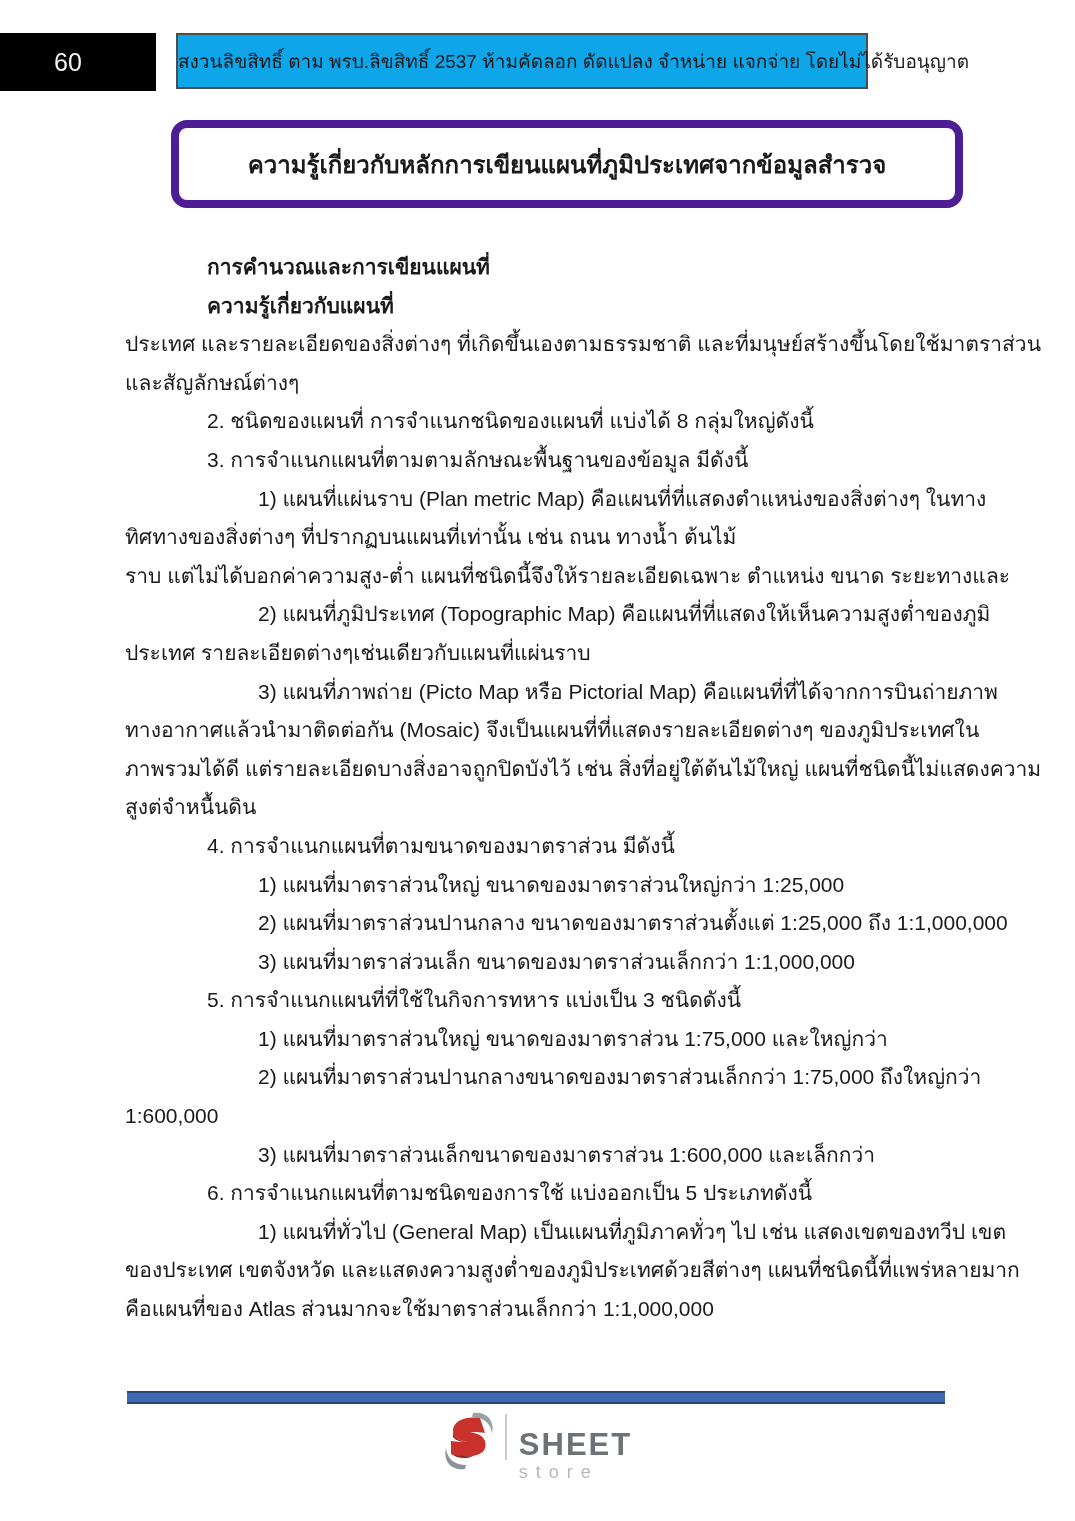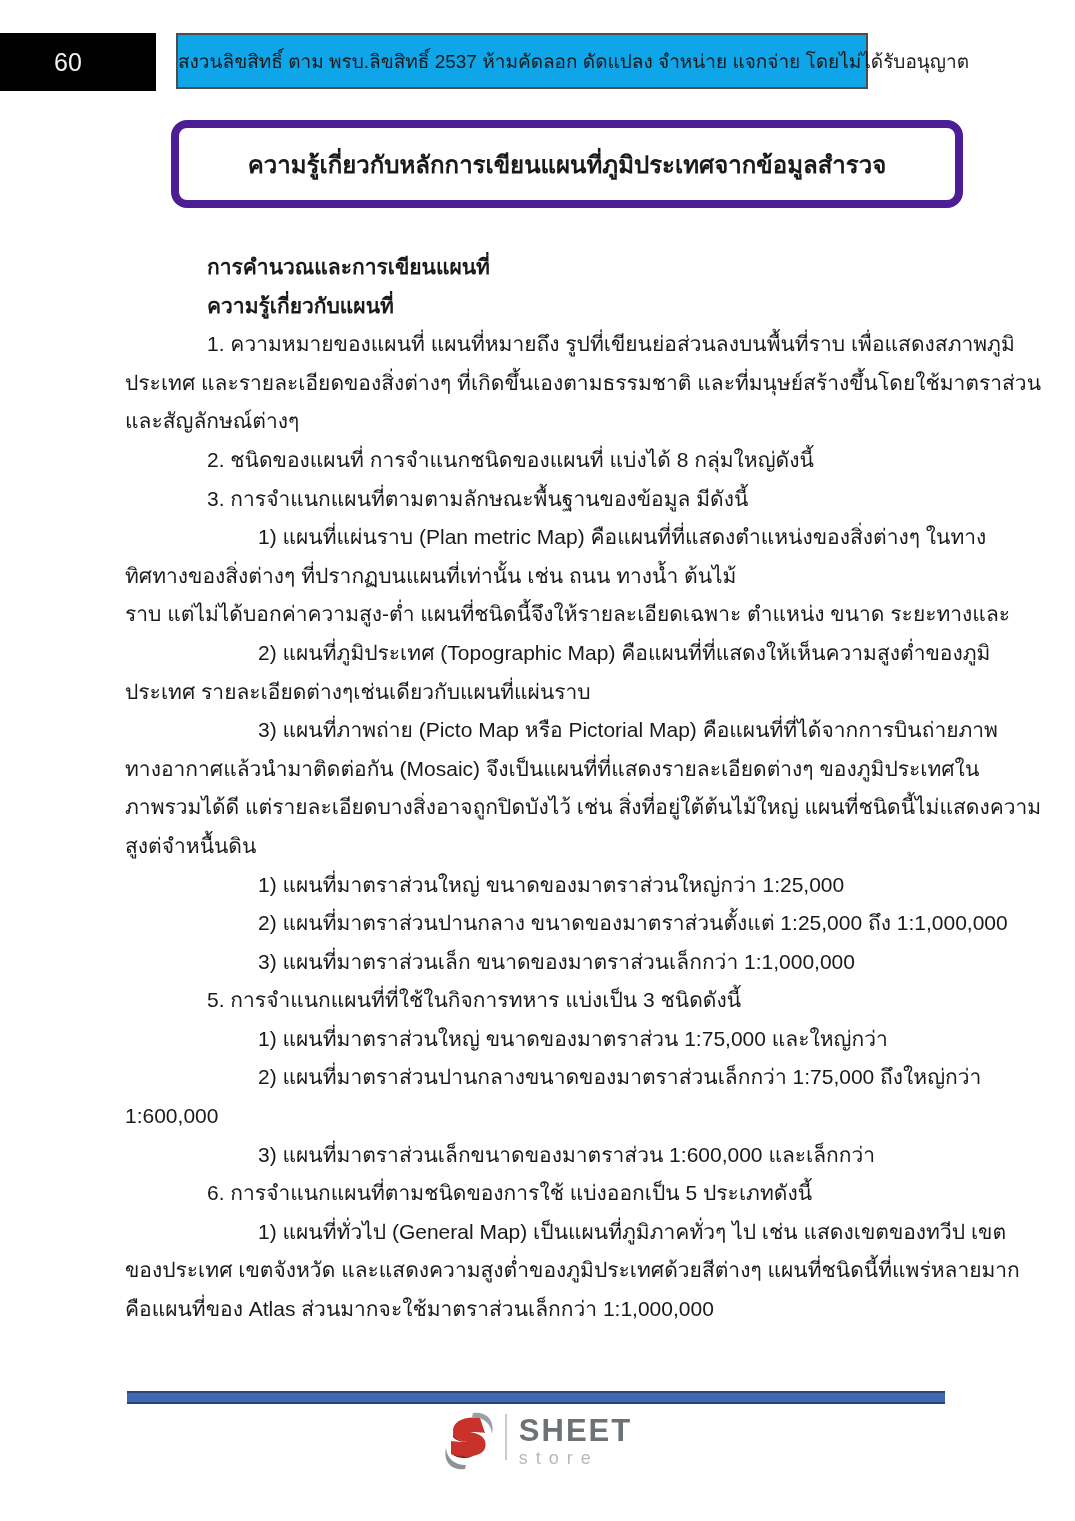--- a/index.html
+++ b/index.html
@@ -75,21 +75,21 @@
     position:absolute; left:0; top:1410px;
     width:1075px;
     display:flex; align-items:flex-start; justify-content:center;
   }
   .logo-icon { width:52px; height:62px; }
   .logo-divider {
     width:2px; height:46px;
     background:#c9cccd;
     margin:4px 12px 0 10px;
   }
-  .logo-text-block { display:flex; flex-direction:column; margin-top:6px; }
+  .logo-text-block { display:flex; flex-direction:column; margin-top:20px; }
   .logo-main {
     font-size:31px; font-weight:bold;
     color:#6d7277; letter-spacing:2px; line-height:30px;
   }
   .logo-sub {
     font-size:18px; color:#b5b9bb;
     letter-spacing:8px; margin-top:2px;
   }
 </style>
 </head>
@@ -102,34 +102,34 @@
   <span>สงวนลิขสิทธิ์ ตาม พรบ.ลิขสิทธิ์ 2537 ห้ามคัดลอก ดัดแปลง จำหน่าย แจกจ่าย โดยไม่ได้รับอนุญาต</span>
 </div>
 
 <div class="title-box">
   <span>ความรู้เกี่ยวกับหลักการเขียนแผนที่ภูมิประเทศจากข้อมูลสำรวจ</span>
 </div>
 
 <div class="doc-body" id="doc-body">
     <div class="line indent-1 bold">การคำนวณและการเขียนแผนที่</div>
     <div class="line indent-1 bold">ความรู้เกี่ยวกับแผนที่</div>
-    <div class="line indent-1">1. ความหมายของแผนที่ แผนที่หมายถึง รูปที่เขียนย่อส่วนลงบนพื้นที่ราบ เพื่อแสดงสภาพภูมิ</div>
     <div class="line indent-0">ประเทศ และรายละเอียดของสิ่งต่างๆ ที่เกิดขึ้นเองตามธรรมชาติ และที่มนุษย์สร้างขึ้นโดยใช้มาตราส่วน</div>
     <div class="line indent-0">และสัญลักษณ์ต่างๆ</div>
     <div class="line indent-1">2. ชนิดของแผนที่ การจำแนกชนิดของแผนที่ แบ่งได้ 8 กลุ่มใหญ่ดังนี้</div>
     <div class="line indent-1">3. การจำแนกแผนที่ตามตามลักษณะพื้นฐานของข้อมูล มีดังนี้</div>
     <div class="line indent-2">1) แผนที่แผ่นราบ (Plan metric Map) คือแผนที่ที่แสดงตำแหน่งของสิ่งต่างๆ ในทาง</div>
     <div class="line indent-0">ทิศทางของสิ่งต่างๆ ที่ปรากฏบนแผนที่เท่านั้น เช่น ถนน ทางน้ำ ต้นไม้</div>
     <div class="line indent-0">ราบ แต่ไม่ได้บอกค่าความสูง-ต่ำ แผนที่ชนิดนี้จึงให้รายละเอียดเฉพาะ ตำแหน่ง ขนาด ระยะทางและ</div>
     <div class="line indent-2">2) แผนที่ภูมิประเทศ (Topographic Map) คือแผนที่ที่แสดงให้เห็นความสูงต่ำของภูมิ</div>
     <div class="line indent-0">ประเทศ รายละเอียดต่างๆเช่นเดียวกับแผนที่แผ่นราบ</div>
     <div class="line indent-2">3) แผนที่ภาพถ่าย (Picto Map หรือ Pictorial Map) คือแผนที่ที่ได้จากการบินถ่ายภาพ</div>
     <div class="line indent-0">ทางอากาศแล้วนำมาติดต่อกัน (Mosaic) จึงเป็นแผนที่ที่แสดงรายละเอียดต่างๆ ของภูมิประเทศใน</div>
     <div class="line indent-0">ภาพรวมได้ดี แต่รายละเอียดบางสิ่งอาจถูกปิดบังไว้ เช่น สิ่งที่อยู่ใต้ต้นไม้ใหญ่ แผนที่ชนิดนี้ไม่แสดงความ</div>
     <div class="line indent-0">สูงต่จำหนื้นดิน</div>
+    <div class="line indent-1">4. การจำแนกแผนที่ตามขนาดของมาตราส่วน มีดังนี้</div>
     <div class="line indent-2">1) แผนที่มาตราส่วนใหญ่ ขนาดของมาตราส่วนใหญ่กว่า 1:25,000</div>
     <div class="line indent-2">2) แผนที่มาตราส่วนปานกลาง ขนาดของมาตราส่วนตั้งแต่ 1:25,000 ถึง 1:1,000,000</div>
     <div class="line indent-2">3) แผนที่มาตราส่วนเล็ก ขนาดของมาตราส่วนเล็กกว่า 1:1,000,000</div>
     <div class="line indent-1">5. การจำแนกแผนที่ที่ใช้ในกิจการทหาร แบ่งเป็น 3 ชนิดดังนี้</div>
     <div class="line indent-2">1) แผนที่มาตราส่วนใหญ่ ขนาดของมาตราส่วน 1:75,000 และใหญ่กว่า</div>
     <div class="line indent-2">2) แผนที่มาตราส่วนปานกลางขนาดของมาตราส่วนเล็กกว่า 1:75,000 ถึงใหญ่กว่า</div>
     <div class="line indent-0">1:600,000</div>
     <div class="line indent-2">3) แผนที่มาตราส่วนเล็กขนาดของมาตราส่วน 1:600,000 และเล็กกว่า</div>
     <div class="line indent-1">6. การจำแนกแผนที่ตามชนิดของการใช้ แบ่งออกเป็น 5 ประเภทดังนี้</div>
     <div class="line indent-2">1) แผนที่ทั่วไป (General Map) เป็นแผนที่ภูมิภาคทั่วๆ ไป เช่น แสดงเขตของทวีป เขต</div>

